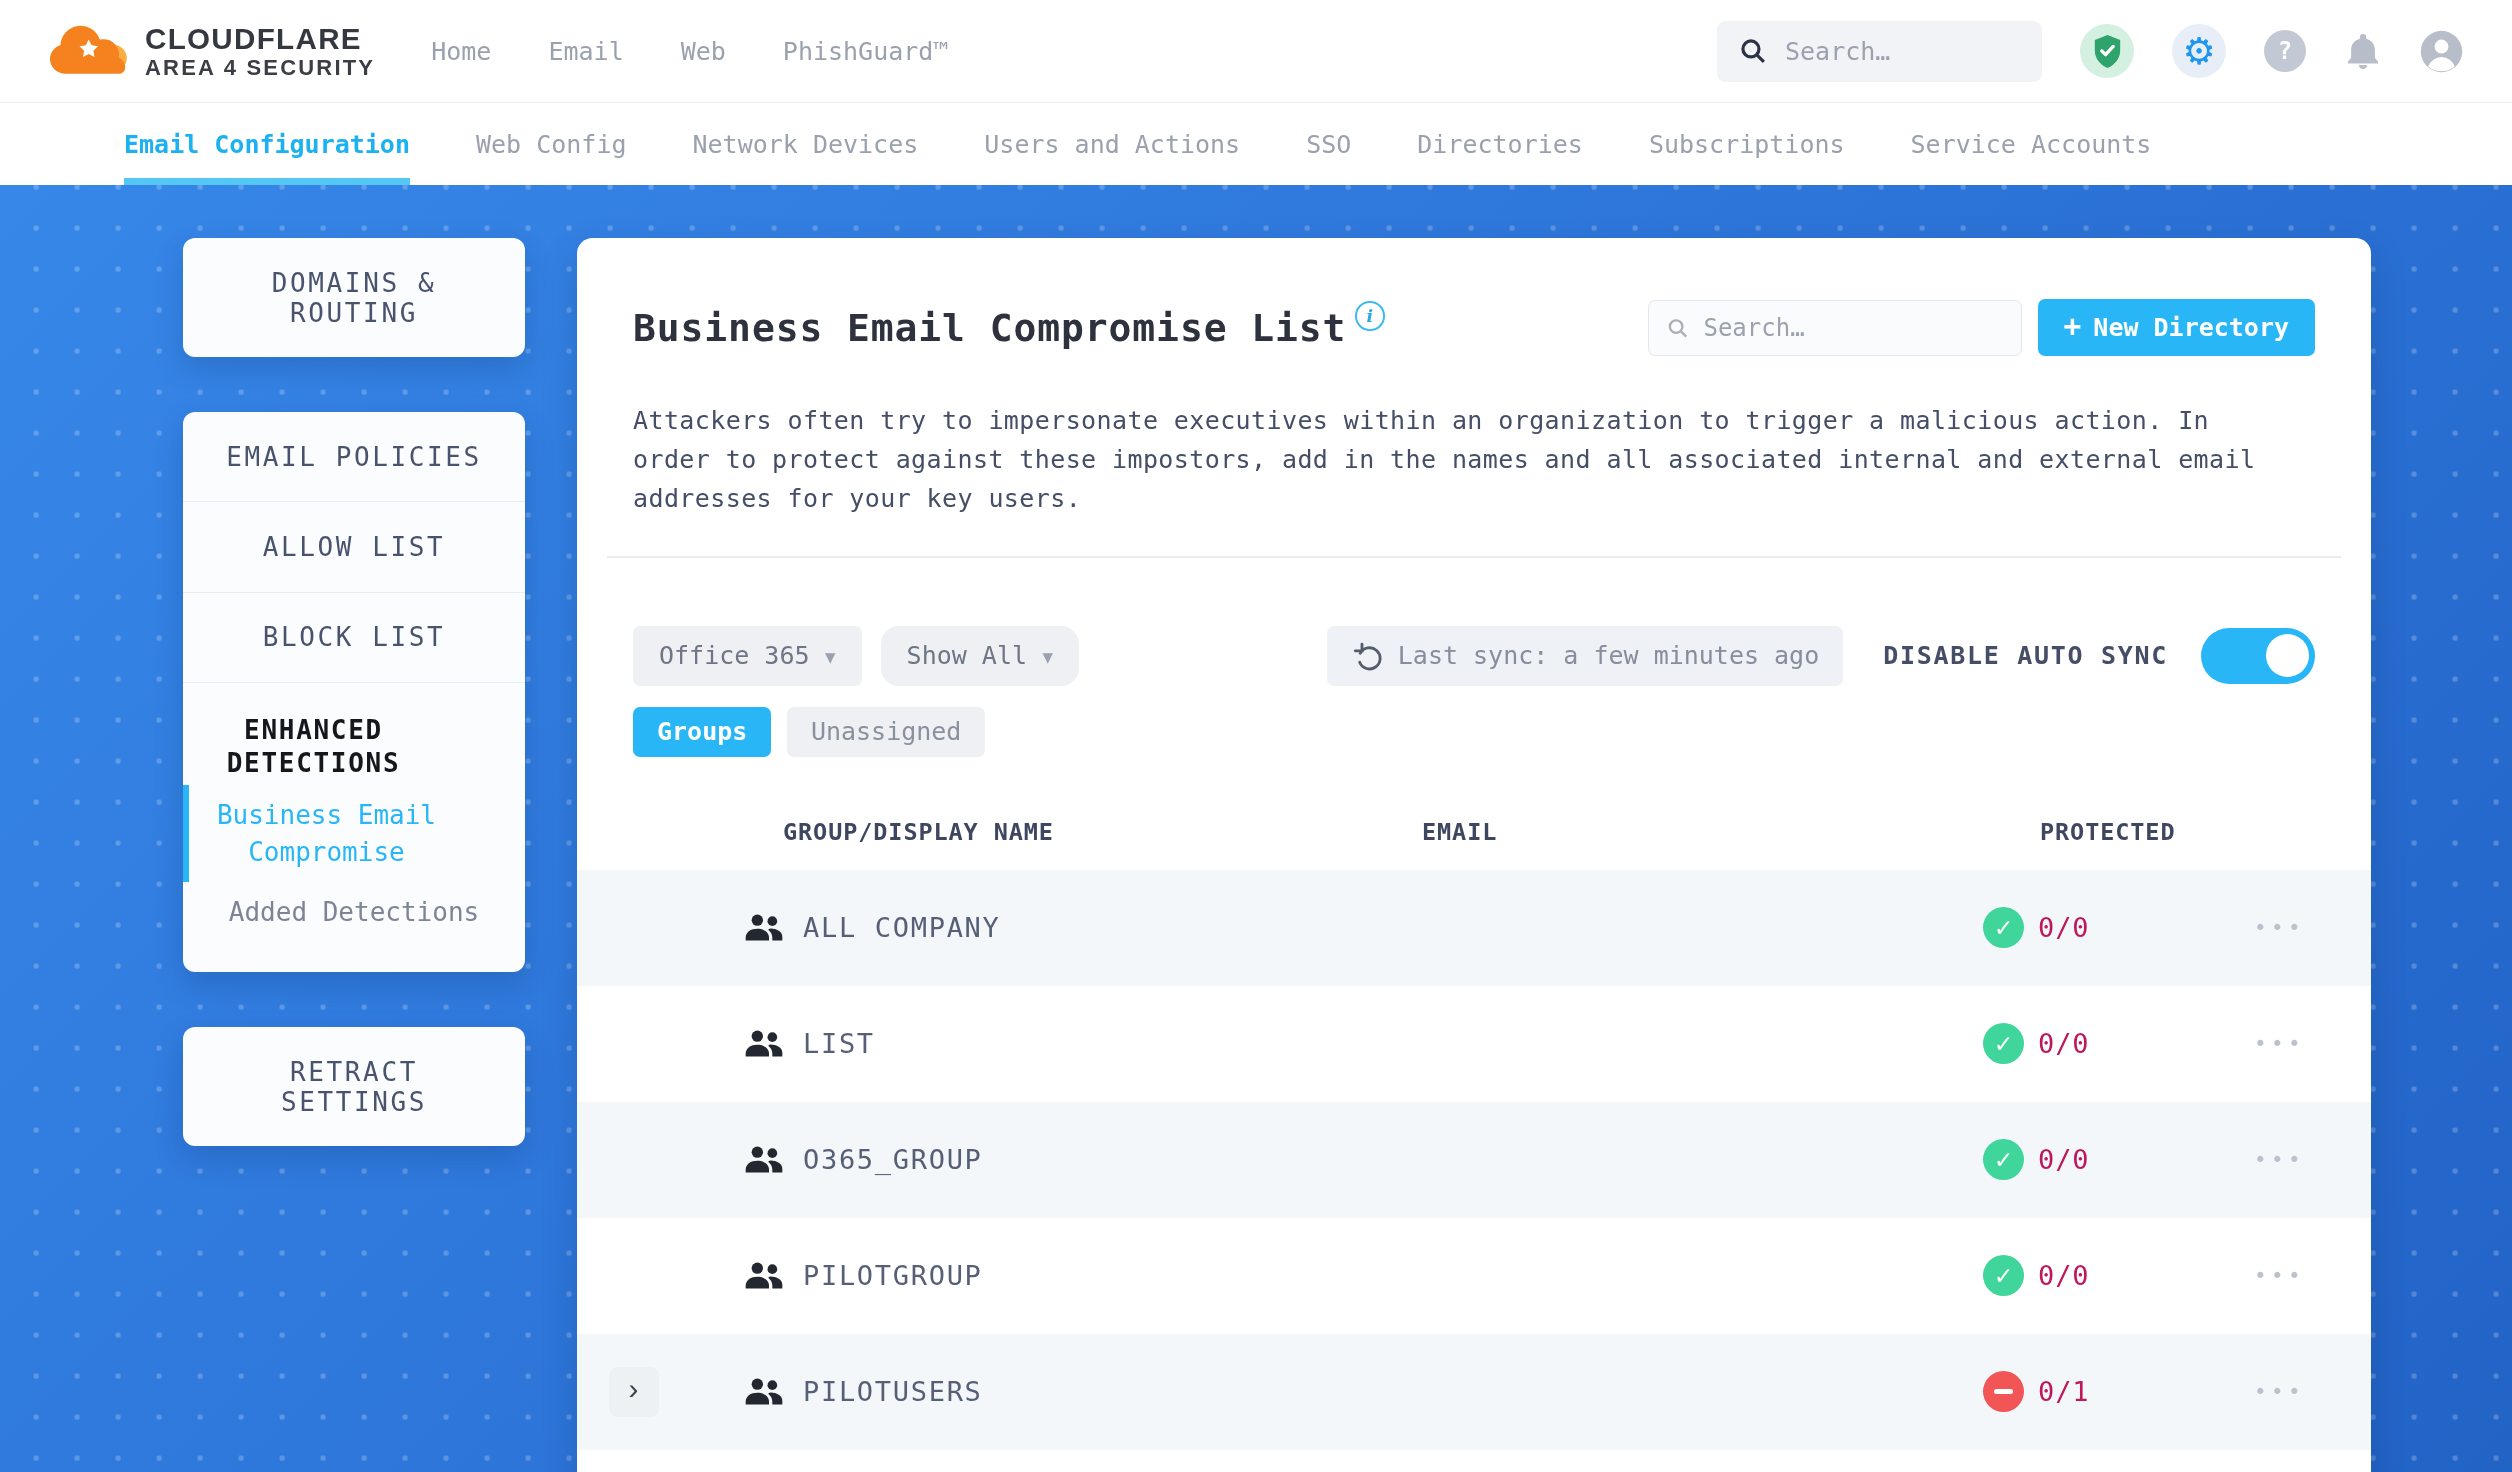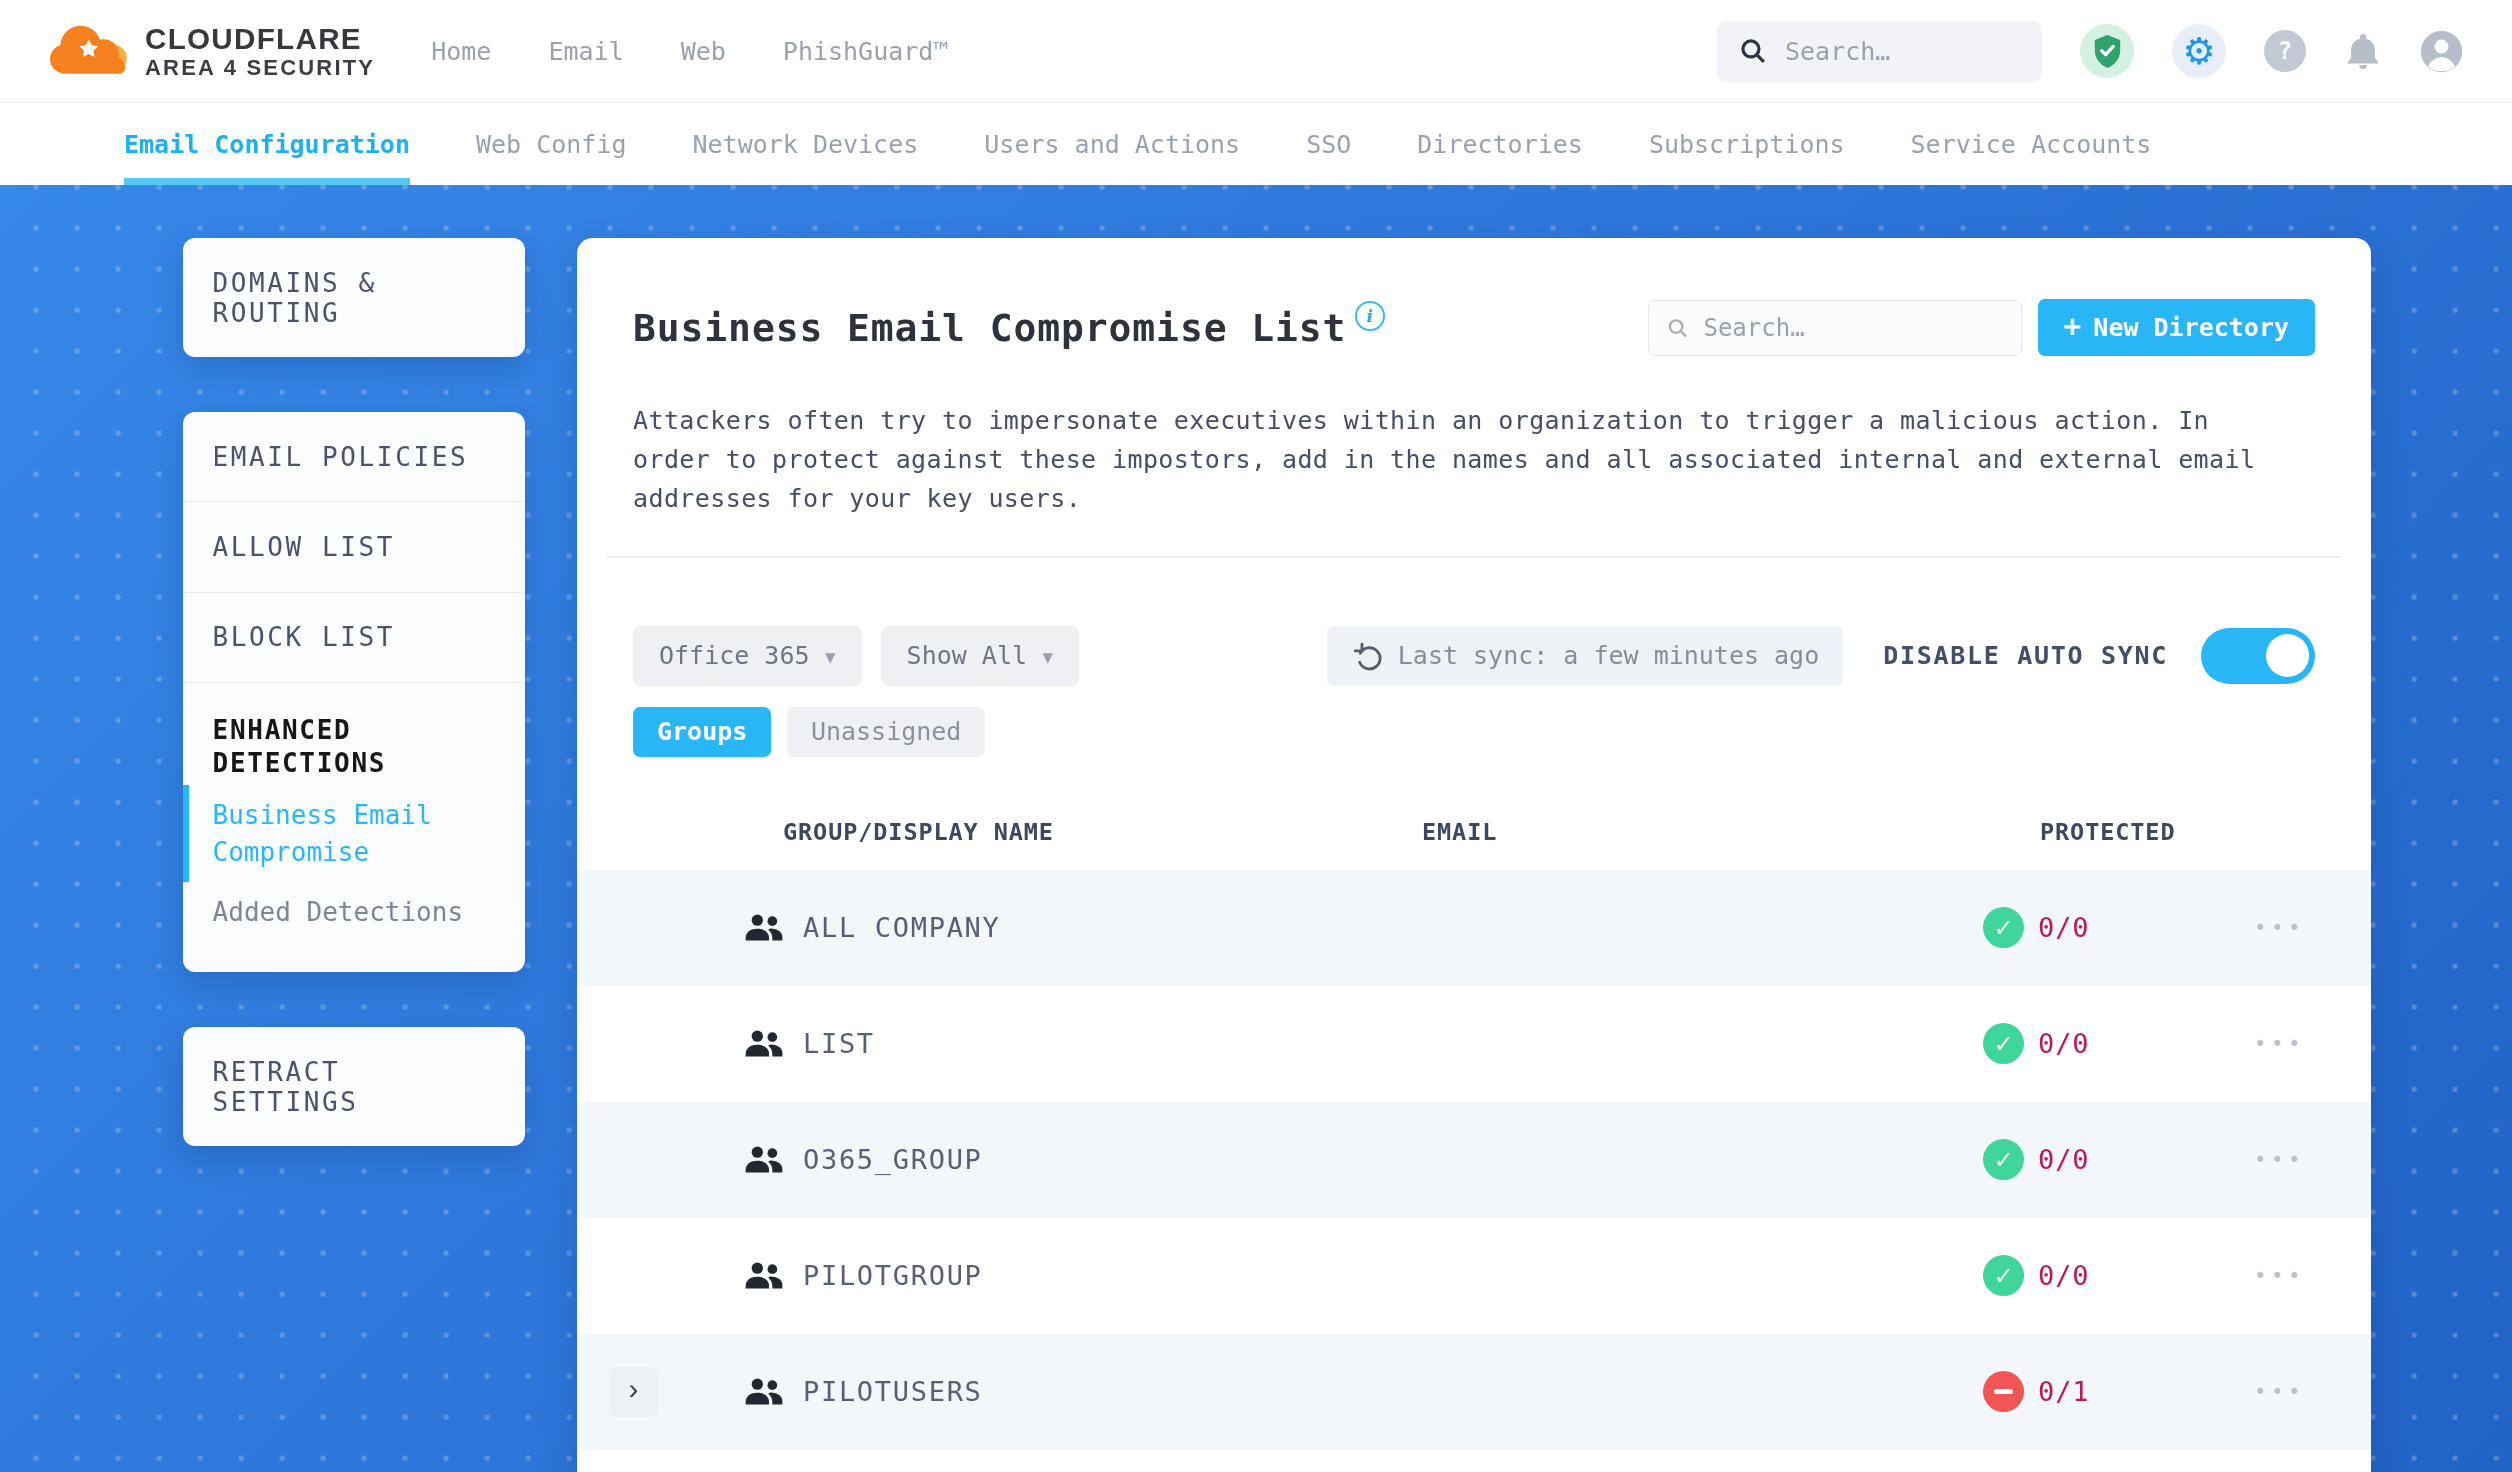--- a/index.html
+++ b/index.html
@@ -43,21 +43,21 @@
   
   .workspace { position:relative; height:1288px;
     background:
       radial-gradient(rgba(255,255,255,.22) 2.6px, transparent 3.1px) 15.6px 22.6px / 41px 41px repeat,
       linear-gradient(135deg, #3687e8 0%, #2e76da 45%, #2263c6 100%);
     overflow:hidden; }
 
   
   .sidebar { position:absolute; left:183px; top:53px; width:342px; }
   .side-card { background:#fbfcfe; border-radius:12px; box-shadow:0 12px 29.6px rgba(10,40,90,.20);
-               margin-bottom:55px; overflow:hidden; }
+               margin-bottom:55px; overflow:hidden;text-align:center; }
   .side-item { padding:29.6px 29.6px; font-size:26px; letter-spacing:2.6px; color:#49536e; cursor:pointer; }
   .side-item + .side-item { border-top:1.7px solid #e9edf2; }
   .side-group { padding:24px 0 29.6px 0; }
   .side-head { padding:7px 29.6px 5.2px; font-size:26px; font-weight:bold; letter-spacing:1.7px;
                color:#15171d; line-height:1.28; }
   .side-sub { padding:12px 29.6px; font-size:26px; color:#7c8496; line-height:1.4; cursor:pointer; }
   .side-sub.active { color:#29b6f6; border-left:6px solid #29b6f6; padding-left:23.5px; }
 
   
   .main-card { position:absolute; left:577px; top:53px; width:1794px; height:1426px;
@@ -82,21 +82,21 @@
   .btn-new .plus { font-size:29.6px; font-weight:bold; margin-top:-2.6px; }
 
   .description { margin-top:45px; font-size:25px; color:#454e66; line-height:39px;
                  max-width:1660px; letter-spacing:0.4px; }
   .rule { height:1.7px; background:#e9ebef; margin:38px -26px 0; }
 
   .filter-row { margin-top:68px; display:flex; align-items:center; }
   .chip { height:60px; background:#eef0f4; border-radius:7px; display:flex; align-items:center;
           padding:0 26px; font-size:25px; color:#6e7585; cursor:pointer; gap:15.6px; }
   .chip .caret { font-size:17.4px; color:#9aa1ad; margin-top:3.5px; }
-  .chip + .chip { margin-left:19px; }
+  .chip + .chip { margin-left:19px;border-radius:18px; }
   .sync-chip { margin-left:auto; height:60px; background:#eef1f5; border-radius:7px;
                display:flex; align-items:center; gap:15.6px; padding:0 24px;
                font-size:25px; color:#868d9b; }
   .sync-chip svg { width:31px; height:31px; }
   .autosync-label { margin-left:40px; font-size:25px; font-weight:600; letter-spacing:1.7px; color:#454e66; }
   .toggle { margin-left:33px; width:114px; height:56px; border-radius:29.6px; background:#29b6f6;
             position:relative; cursor:pointer; flex:0 0 auto; }
   .toggle .knob { position:absolute; right:6px; top:6px; width:43px; height:43px;
                   border-radius:50%; background:#fff; }
 

